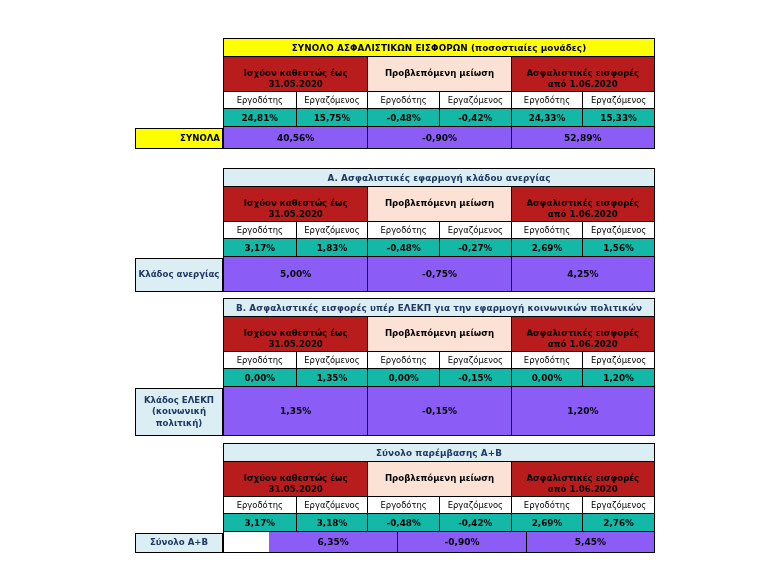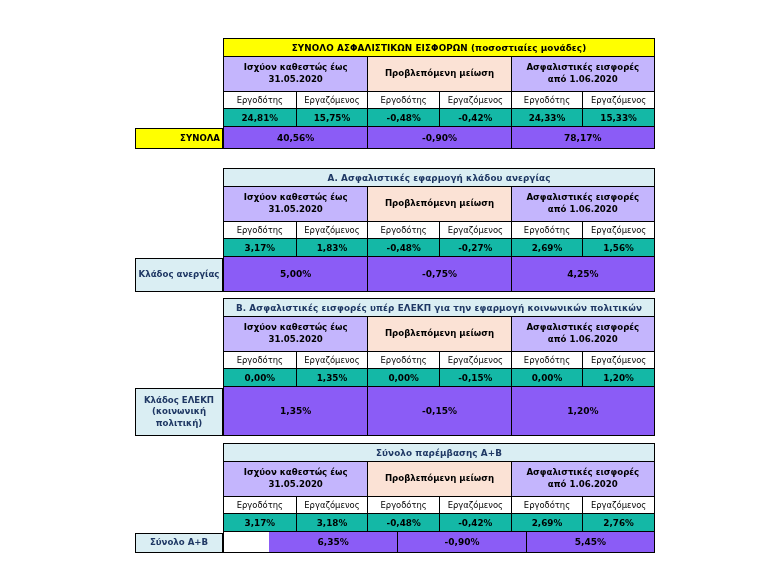--- a/index.html
+++ b/index.html
@@ -114,22 +114,23 @@
   .group-row .cell {
     width: 33.3333%;
     height: 34px;
     font-weight: bold;
     font-size: 8.6px;
     line-height: 1.35;
     flex-direction: column;
     padding: 0 2px;
   }
   .group-row .cell.green {
-    background: #c4b5fd;
-    color: #000000;
+    background: #b91c1c;
+    color: #000000;
+    justify-content: flex-end;
   }
   .group-row .cell.peach {
     background: #FBE2D5;
     color: #000000;
   }
 
   
   .sub-row .cell {
     width: 16.6666%;
     height: 16px;
@@ -201,21 +202,21 @@
         <div class="cell">15,75%</div>
         <div class="cell">-0,48%</div>
         <div class="cell">-0,42%</div>
         <div class="cell">24,33%</div>
         <div class="cell">15,33%</div>
       </div>
 
       <div class="row sum-row">
         <div class="cell" style="height:21px;">40,56%</div>
         <div class="cell" style="height:21px;">-0,90%</div>
-        <div class="cell" style="height:21px;">78,17%</div>
+        <div class="cell" style="height:21px;">52,89%</div>
       </div>
 
     </div>
   </div>
 
   <div class="tbl-block" style="left:135px; top:168px;">
     <div class="label-col">
       <div class="label-spacer"></div>
       <div class="label-cell blue" style="height:34px;">
         <span>Κλάδος ανεργίας</span>

